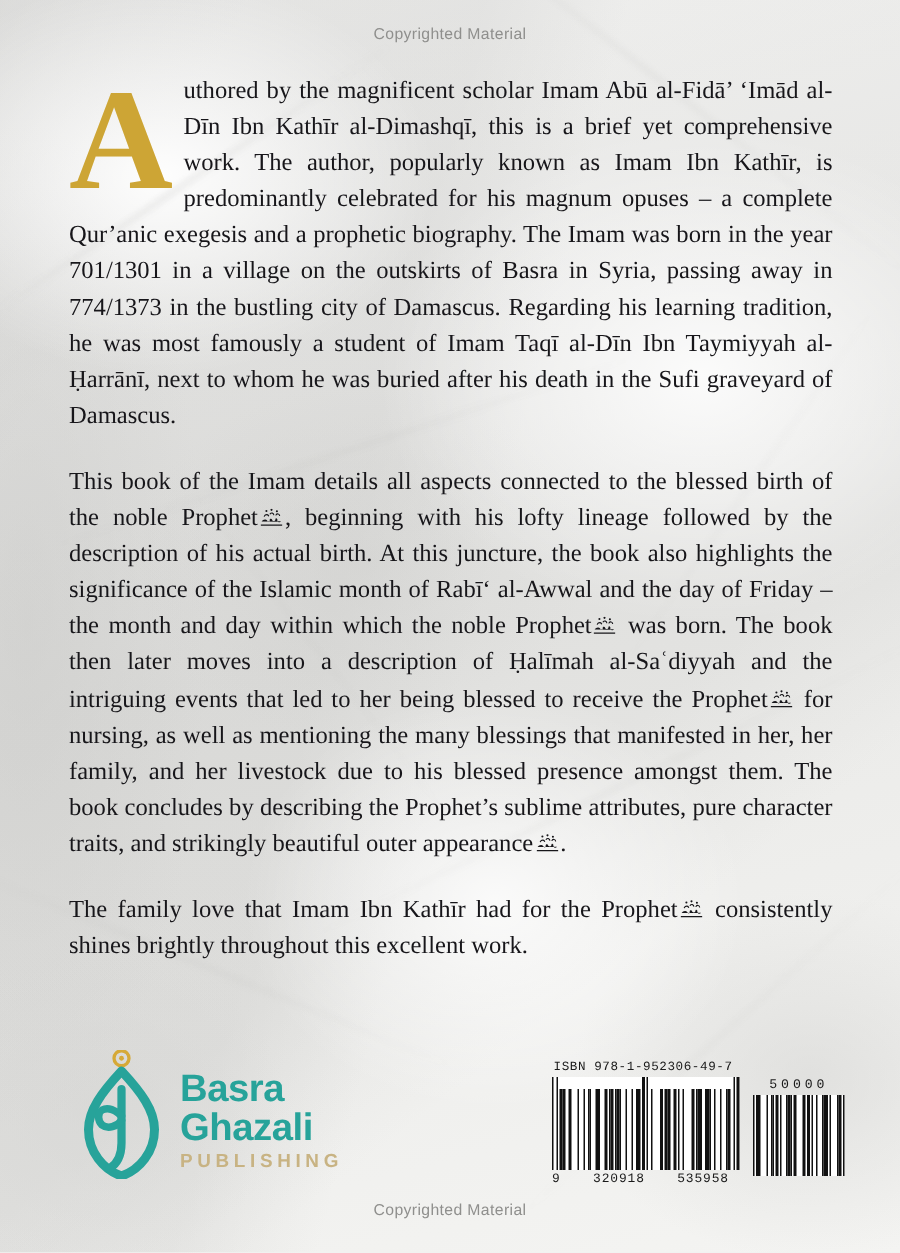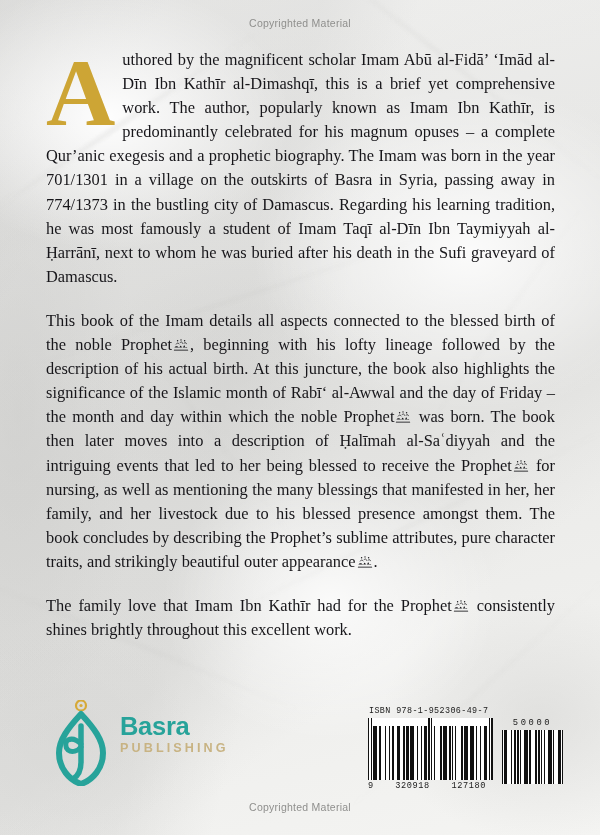--- a/index.html
+++ b/index.html
@@ -285,20 +285,21 @@
                  C29 38 29 50 29 62
                  C29 70 26 76 21 79" fill="none" stroke="#27a39a" stroke-width="5.5" stroke-linecap="round"></path>
         <path d="M29 44
                  C25 40 20 38 16 40
                  C13 42 13 47 16 50
                  C20 53 26 51 29 47" fill="none" stroke="#27a39a" stroke-width="5" stroke-linecap="round"></path>
       </svg>
     </div>
     <div id="logo-words">
       <div class="logo-line">Basra</div>
+      <div class="logo-line">Ghazali</div>
       <div class="logo-sub">PUBLISHING</div>
     </div>
   </div>
 
   <div id="barcode-zone">
     <div class="isbn-text">ISBN 978-1-952306-49-7</div>
     <div class="bars-row">
       <div>
         <div class="bars" id="ean-bars">
             <span style="width: 1.32px;"></span>
@@ -393,21 +394,21 @@
             <span class="short" style="width: 1.32px;"></span>
             <span class="short" style="width: 1.32px;"></span>
             <span class="w short" style="width: 1.32px;"></span>
             <span style="width: 1.32px;"></span>
             <span class="w" style="width: 1.32px;"></span>
             <span style="width: 1.32px;"></span>
           </div>
         <div class="ean-digits">
           <span>9</span>
           <span>320918</span>
-          <span>127180</span>
+          <span>535958</span>
         </div>
       </div>
       <div class="addon-wrap">
         <div class="addon-digits">50000</div>
         <div class="bars addon" id="addon-bars">
             <span style="width: 1.32px;"></span>
             <span class="w" style="width: 1.32px;"></span>
             <span style="width: 1.32px;"></span>
             <span style="width: 1.32px;"></span>
             <span class="w" style="width: 1.32px;"></span>

